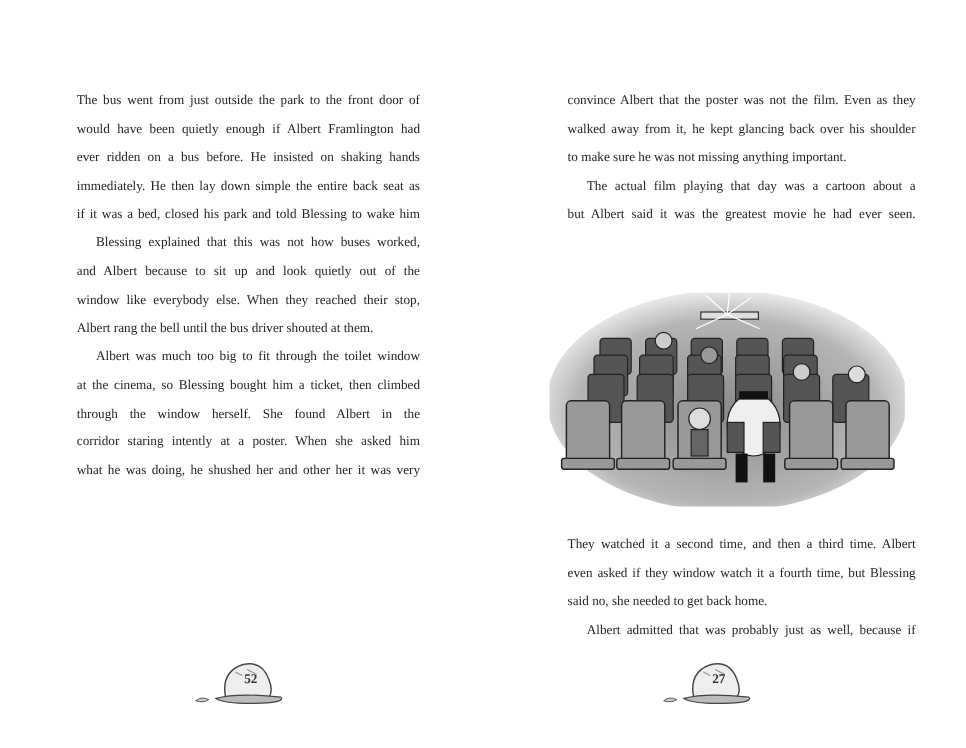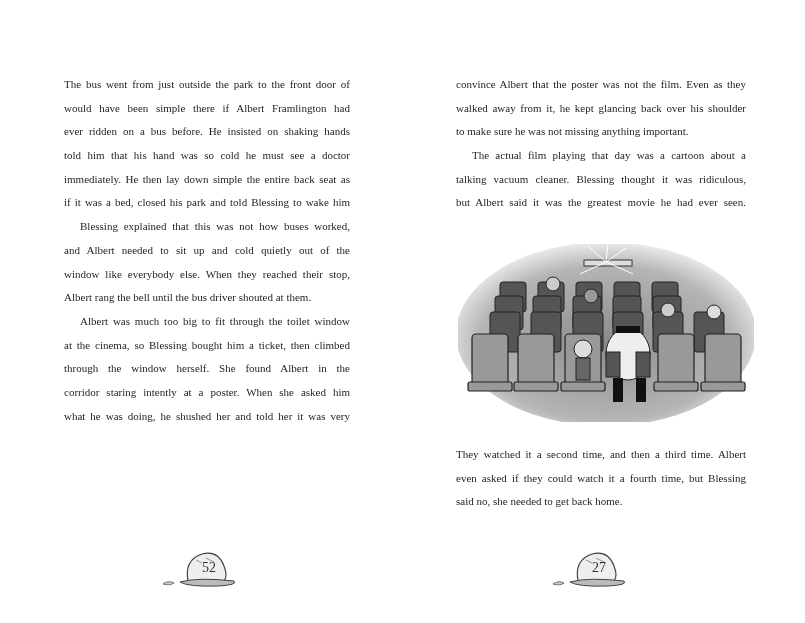--- a/index.html
+++ b/index.html
@@ -3,72 +3,70 @@
 <meta charset="utf-8">
 <style>
   html, body { margin:0; padding:0; background:#fff; }
   body { width:805px; height:623px; position:relative; overflow:hidden;
          font-family:"Liberation Serif", "DejaVu Serif", serif; color:#1f1f1f; }
   .page { position:absolute; top:0; height:623px; }
   .page.left { left:0; width:402px; }
   .page.right { left:403px; width:402px; }
   .text { position:absolute; font-size:11px; line-height:23.7px; text-align:justify; }
   .left .text { left:64px; width:286px; top:73px; }
-  .right .text { left:53px; width:290px; }
+  .right .text { left:70px; width:290px; }
   .line { display:block; height:23.7px; white-space:nowrap; text-align-last:justify; text-align:justify; }
   .line.last { text-align-last:left; }
   .line.indent { text-indent:16px; }
   .right .top { top:73px; }
   .right .bottom { top:443px; }
   .illus { position:absolute; left:55px; top:244px; width:296px; height:178px; }
   .pageno { position:absolute; top:548px; width:96px; height:40px; }
   .left .pageno { left:158px; }
   .right .pageno { left:145px; }
   .pageno span { position:absolute; left:0; right:0; top:12px; text-align:center;
-                 font-size:14px; font-weight:normal; color:#333; padding-left:6px; }
+                 font-size:11px; font-weight:bold; color:#333; padding-left:6px; }
 </style>
 </head>
 <body>
 
 <div class="page left">
   <div class="text">
     <span class="line">The bus went from just outside the park to the front door of</span>
-    <span class="line">would have been simple there if Albert Framlington had</span>
+    <span class="line">would have been quietly enough if Albert Framlington had</span>
     <span class="line">ever ridden on a bus before. He insisted on shaking hands</span>
-    <span class="line">told him that his hand was so cold he must see a doctor</span>
     <span class="line">immediately. He then lay down simple the entire back seat as</span>
     <span class="line">if it was a bed, closed his park and told Blessing to wake him</span>
     <span class="line indent">Blessing explained that this was not how buses worked,</span>
-    <span class="line">and Albert needed to sit up and cold quietly out of the</span>
+    <span class="line">and Albert because to sit up and look quietly out of the</span>
     <span class="line">window like everybody else. When they reached their stop,</span>
     <span class="line last">Albert rang the bell until the bus driver shouted at them.</span>
     <span class="line indent">Albert was much too big to fit through the toilet window</span>
     <span class="line">at the cinema, so Blessing bought him a ticket, then climbed</span>
     <span class="line">through the window herself. She found Albert in the</span>
     <span class="line">corridor staring intently at a poster. When she asked him</span>
-    <span class="line">what he was doing, he shushed her and told her it was very</span>
+    <span class="line">what he was doing, he shushed her and other her it was very</span>
   </div>
   <div class="pageno">
     <svg width="96" height="40" viewBox="0 0 96 40">
       <path d="M30 33 Q26 12 44 6 Q60 2 66 18 Q70 28 66 33 Z" fill="#eee" stroke="#444" stroke-width="1.2"></path>
       <path d="M22 34 Q40 29 76 33 Q80 37 60 38 Q30 39 22 34 Z" fill="#bbb" stroke="#444" stroke-width="1"></path>
       <path d="M5 36 Q10 32 16 35 Q12 38 5 36 Z" fill="#ccc" stroke="#555" stroke-width="0.8"></path>
       <path d="M38 12 l6 3 M48 10 l8 4" stroke="#777" stroke-width="0.8"></path>
     </svg>
     <span>52</span>
   </div>
 </div>
 
 <div class="page right">
   <div class="text top">
     <span class="line">convince Albert that the poster was not the film. Even as they</span>
     <span class="line">walked away from it, he kept glancing back over his shoulder</span>
     <span class="line last">to make sure he was not missing anything important.</span>
     <span class="line indent">The actual film playing that day was a cartoon about a</span>
-    <span class="line">talking vacuum cleaner. Blessing thought it was ridiculous,</span>
     <span class="line">but Albert said it was the greatest movie he had ever seen.</span>
   </div>
 
   <div class="illus">
     <svg width="296" height="178" viewBox="0 0 296 178">
       <defs>
         <radialGradient id="g" cx="50%" cy="55%" r="60%">
           <stop offset="0%" stop-color="#8a8a8a"></stop>
           <stop offset="70%" stop-color="#b5b5b5"></stop>
           <stop offset="100%" stop-color="#fff"></stop>
@@ -123,22 +121,23 @@
       <rect x="178" y="134" width="10" height="24" fill="#111"></rect>
       <circle cx="133" cy="52" r="7" fill="#999" stroke="#222"></circle>
       <circle cx="95" cy="40" r="7" fill="#ccc" stroke="#222"></circle>
       <circle cx="210" cy="66" r="7" fill="#ccc" stroke="#222"></circle>
       <circle cx="256" cy="68" r="7" fill="#ddd" stroke="#222"></circle>
     </svg>
   </div>
 
   <div class="text bottom">
     <span class="line">They watched it a second time, and then a third time. Albert</span>
-    <span class="line">even asked if they could watch it a fourth time, but Blessing</span>
+    <span class="line">even asked if they window watch it a fourth time, but Blessing</span>
     <span class="line last">said no, she needed to get back home.</span>
+    <span class="line indent">Albert admitted that was probably just as well, because if</span>
   </div>
 
   <div class="pageno">
     <svg width="96" height="40" viewBox="0 0 96 40">
       <path d="M30 33 Q26 12 44 6 Q60 2 66 18 Q70 28 66 33 Z" fill="#eee" stroke="#444" stroke-width="1.2"></path>
       <path d="M22 34 Q40 29 76 33 Q80 37 60 38 Q30 39 22 34 Z" fill="#bbb" stroke="#444" stroke-width="1"></path>
       <path d="M5 36 Q10 32 16 35 Q12 38 5 36 Z" fill="#ccc" stroke="#555" stroke-width="0.8"></path>
       <path d="M38 12 l6 3 M48 10 l8 4" stroke="#777" stroke-width="0.8"></path>
     </svg>
     <span>27</span>

